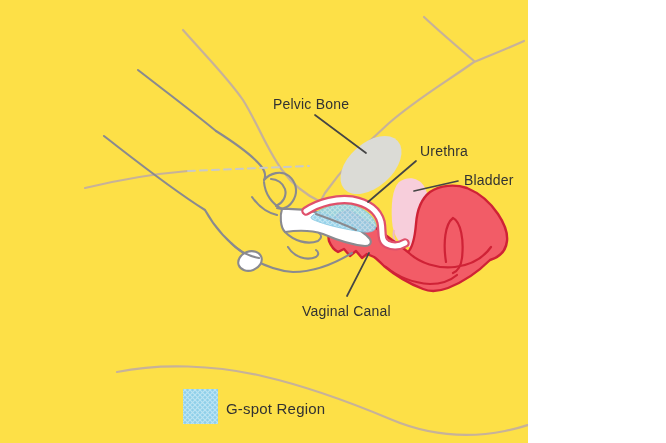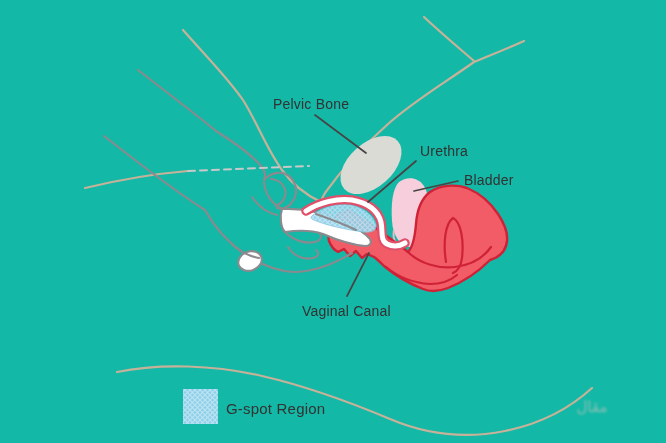--- a/index.html
+++ b/index.html
@@ -1,16 +1,16 @@
 <!DOCTYPE html>
 <html><head>
 <meta charset="utf-8">
 <style>
   html,body{margin:0;padding:0;background:#ffffff;}
-  #stage{position:relative;width:666px;height:443px;background:#14b8a6;overflow:hidden;
+  #stage{position:relative;width:528px;height:443px;background:#fde047;overflow:hidden;
          font-family:"Liberation Sans",sans-serif;}
   svg{position:absolute;left:0;top:0;}
   svg text{font-family:"Liberation Sans",sans-serif;fill:#323232;font-size:14px;letter-spacing:.2px;}
   text.legend-label{font-size:15px;}
   .skin{fill:none;stroke:#c7b299;stroke-width:2.2;stroke-linecap:round;}
   .handline{fill:none;stroke:#8a8a8f;stroke-width:2.1;stroke-linecap:round;}
   .handfill{fill:#ffffff;stroke:#8a8a8f;stroke-width:2.1;stroke-linejoin:round;}
   .dashline{fill:none;stroke:#c9c9c9;stroke-width:2;stroke-dasharray:7 5;stroke-linecap:round;}
   .bone{fill:#dbdbd6;}
   .bladder{fill:#f7cedb;}

